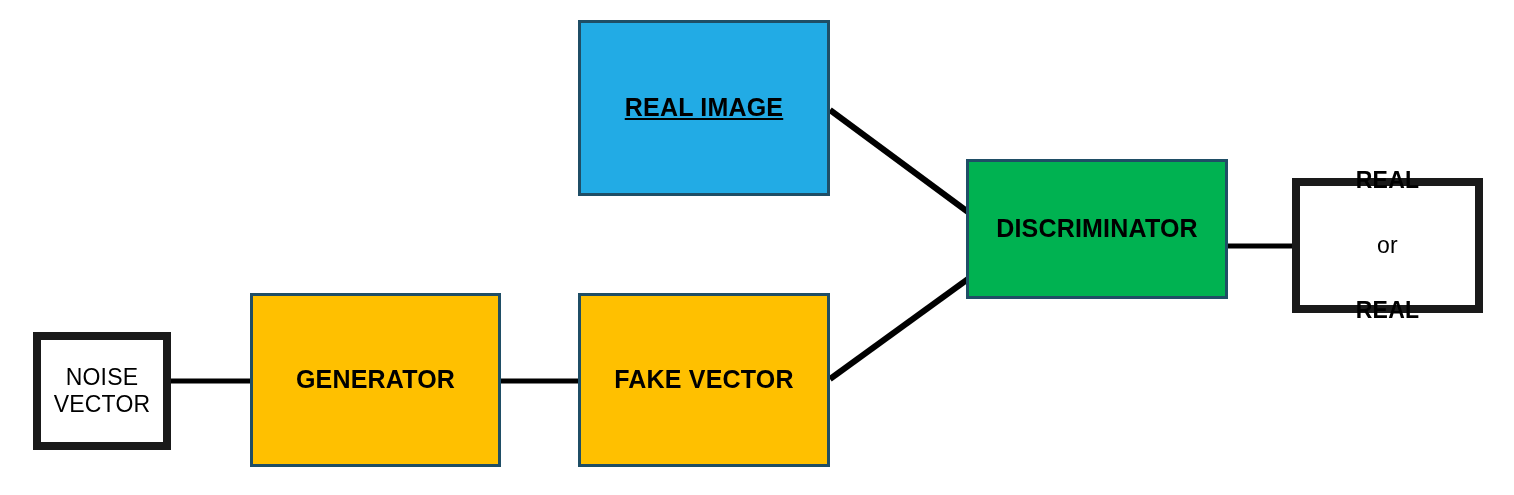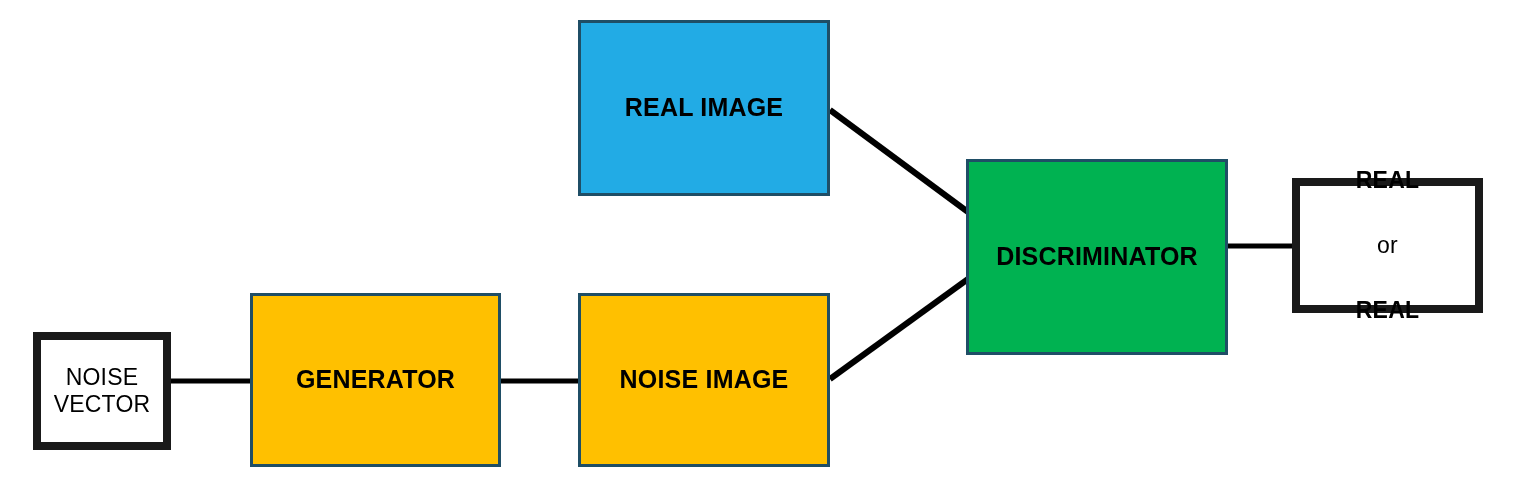--- a/index.html
+++ b/index.html
@@ -85,28 +85,28 @@
   <div class="node node-plain" id="node-noise" style="left: 33px; top: 332px; width: 138px; height: 118px; background: rgb(255, 255, 255); border-color: rgb(26, 26, 26);">
     <span class="node-label">NOISE
 VECTOR</span>
   </div>
 
   <div class="node node-filled" id="node-generator" style="left: 250px; top: 293px; width: 251px; height: 174px; background: rgb(255, 192, 0); border-color: rgb(31, 78, 102);">
     <span class="node-label">GENERATOR</span>
   </div>
 
   <div class="node node-filled" id="node-fake" style="left: 578px; top: 293px; width: 252px; height: 174px; background: rgb(255, 192, 0); border-color: rgb(31, 78, 102);">
-    <span class="node-label">NOISE IMAGE</span>
+    <span class="node-label">FAKE VECTOR</span>
   </div>
 
-  <div class="node node-filled" id="node-real" style="left: 578px; top: 20px; width: 252px; height: 176px; background: rgb(34, 171, 229); border-color: rgb(31, 78, 102);">
+  <div class="node node-filled" id="node-real" style="left: 578px; top: 20px; width: 252px; height: 176px; background: rgb(34, 171, 229); border-color: rgb(31, 78, 102); text-decoration: underline;">
     <span class="node-label">REAL IMAGE</span>
   </div>
 
-  <div class="node node-filled" id="node-discriminator" style="left: 966px; top: 159px; width: 262px; height: 196px; background: rgb(0, 178, 81); border-color: rgb(31, 78, 102);">
+  <div class="node node-filled" id="node-discriminator" style="left: 966px; top: 159px; width: 262px; height: 140px; background: rgb(0, 178, 81); border-color: rgb(31, 78, 102);">
     <span class="node-label">DISCRIMINATOR</span>
   </div>
 
   <div class="node node-plain" id="node-verdict" style="left: 1292px; top: 178px; width: 191px; height: 135px; background: rgb(255, 255, 255); border-color: rgb(26, 26, 26);">
     <span class="node-label">
       <span class="verdict-line">REAL</span>
       <span class="verdict-conj">or</span>
       <span class="verdict-line">REAL</span>
     </span>
   </div>

